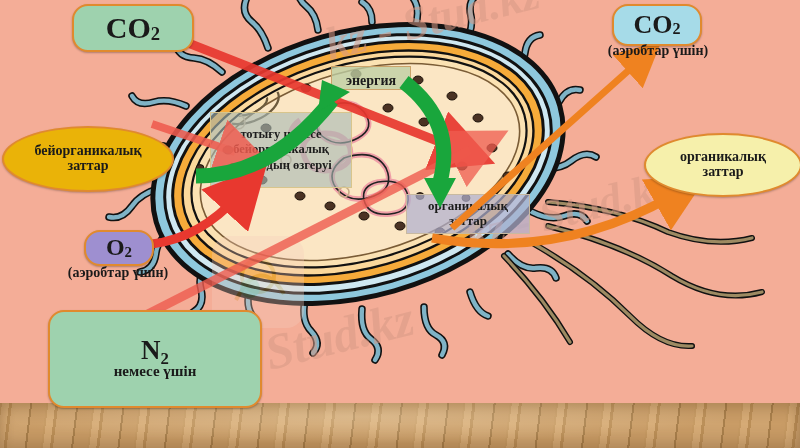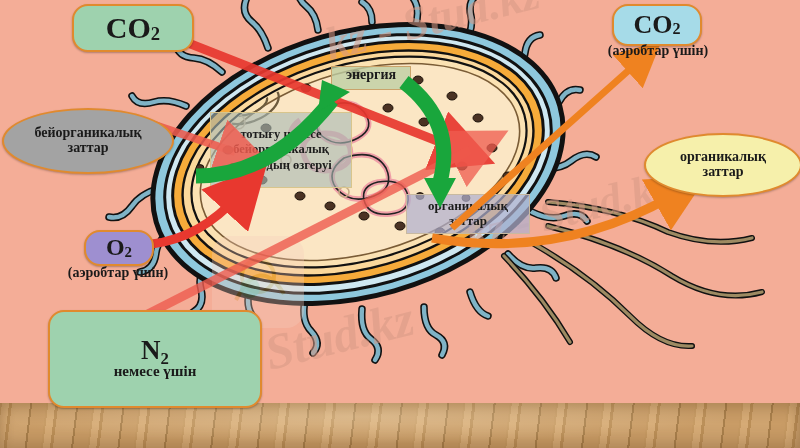--- a/index.html
+++ b/index.html
@@ -47,28 +47,28 @@
   #co2-out{left:612px;top:4px;width:86px;height:38px;background:#a6dbe8;
           font-size:26px;display:flex;align-items:center;justify-content:center;}
   #co2-out-note{left:583px;top:44px;width:150px;font-size:14px;}
   #o2{left:84px;top:230px;width:66px;height:32px;background:#9e8fd0;
           font-size:24px;display:flex;align-items:center;justify-content:center;}
   #o2-note{left:48px;top:266px;width:140px;font-size:14px;}
   #n2{left:48px;top:310px;width:214px;height:98px;background:#9ed2ae;
           font-size:15px;display:flex;flex-direction:column;align-items:center;
           justify-content:center;padding:2px 4px;box-sizing:border-box;}
   #n2 .big{font-size:27px;line-height:.9;margin-bottom:1px;}
-  #inorg{left:2px;top:108px;width:168px;height:62px;background:#a3a3a3;font-size:14px;}
+  #inorg{left:2px;top:126px;width:168px;height:62px;background:#eab308;font-size:14px;}
   #org{left:644px;top:133px;width:154px;height:60px;background:#f6f0ab;font-size:14px;}
 
   
   .inner{position:absolute;z-index:5;text-align:center;
     font-family:"Liberation Serif",serif;font-weight:700;color:#1c1c1c;}
   #energy{left:331px;top:66px;width:78px;height:22px;background:rgba(190,206,164,.78);
-    border:1px solid #caa36a;font-size:14px;display:flex;align-items:flex-start;justify-content:center;}
+    border:1px solid #caa36a;font-size:14px;display:flex;align-items:flex-end;justify-content:center;}
   #oxid{left:210px;top:112px;width:142px;height:76px;background:rgba(168,185,180,.62);
     border:1px solid #d8c58c;font-size:12.5px;line-height:1.22;
     display:flex;align-items:center;justify-content:center;padding:0 3px;box-sizing:border-box;}
   #org-in{left:406px;top:194px;width:122px;height:38px;background:rgba(176,176,206,.72);
     border:1px solid #c8b9a0;font-size:13px;line-height:1.15;
     display:flex;align-items:center;justify-content:center;}
 </style>
 </head>
 <body>
 

